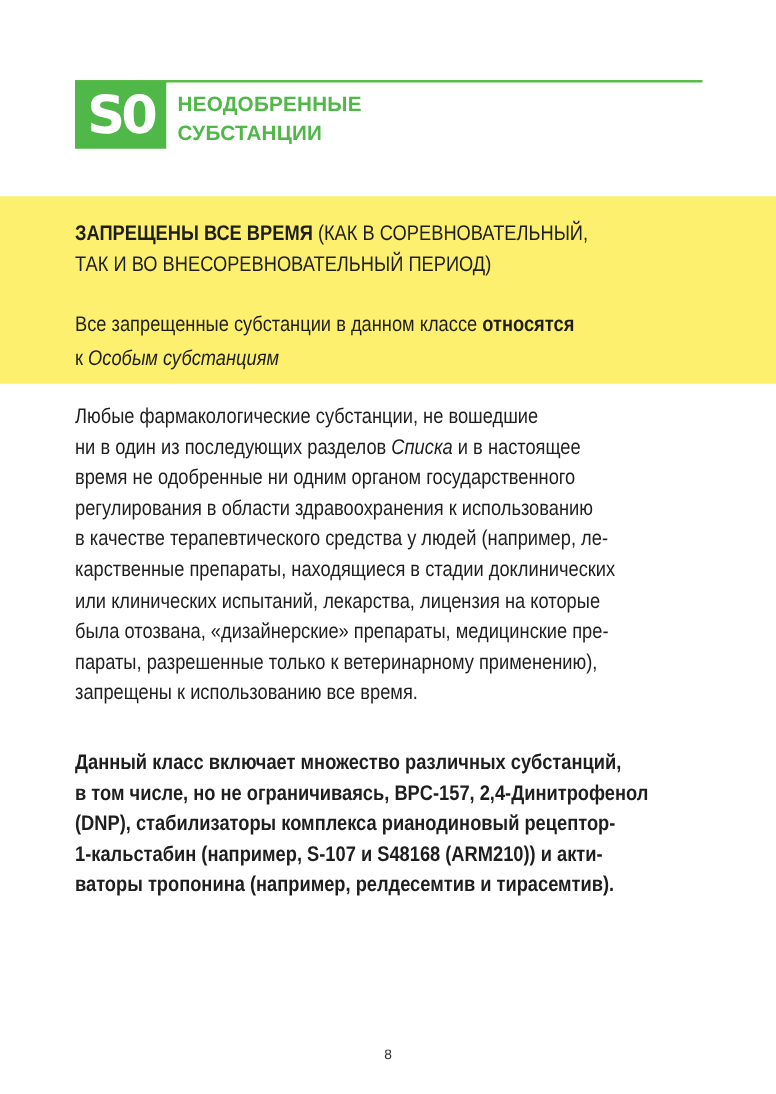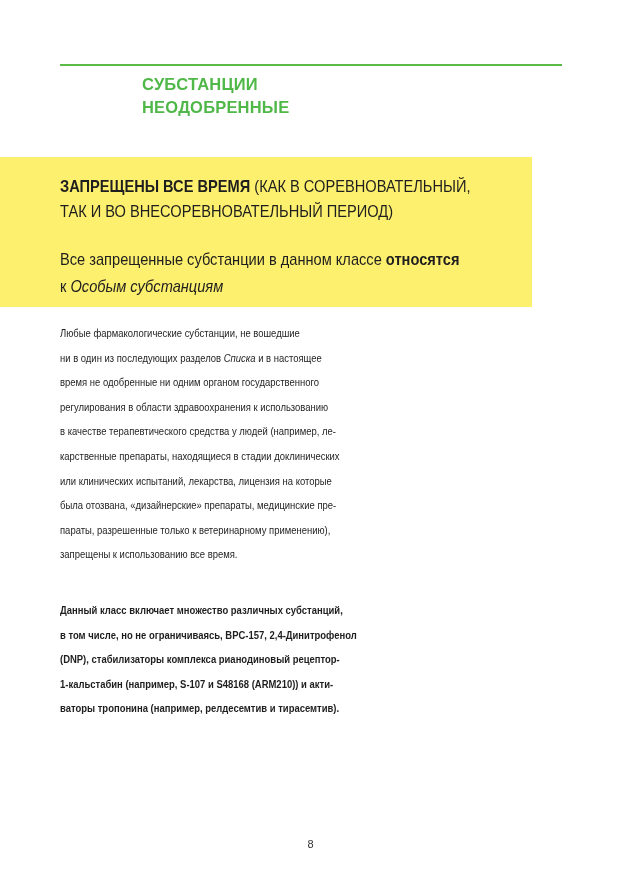--- a/index.html
+++ b/index.html
@@ -13,51 +13,52 @@
     .code-box {
       position: absolute; left: 0; top: 1px; width: 73px; height: 54px; background: #4fb848;
       color: #fff; font-family: "DejaVu Sans", sans-serif; font-weight: bold; font-size: 42px;
       line-height: 54px; text-align: center; letter-spacing: -3px;
     }
     .title {
       position: absolute; left: 82px; top: 9px; color: #4fb848; font-weight: bold;
       font-size: 16.5px; line-height: 23px; letter-spacing: 0.2px;
     }
     .banner {
-      position: absolute; left: 0; top: 157px; width: 532px; height: 150px; background: #fdf06e;
+      position: absolute; left: 0; top: 157px; width: 621px; height: 150px; background: #fdf06e;
     }
     .banner .heading {
       position: absolute; left: 60px; top: 17px; width: 520px; font-size: 17px; line-height: 25px;
       transform: scaleX(0.86); transform-origin: left top; white-space: nowrap;
     }
     .banner .note {
       position: absolute; left: 60px; top: 89px; width: 520px; font-size: 17px; line-height: 27px;
       transform: scaleX(0.86); transform-origin: left top; white-space: nowrap;
     }
     b { font-weight: bold; }
     i { font-style: italic; }
     .para {
-      position: absolute; left: 60px; width: 502px; font-size: 11px; line-height: 24.6px;
+      position: absolute; left: 60px; width: 502px; font-size: 17px; line-height: 24.6px;
       text-align: justify;
     }
     .para .ln { display: block; white-space: nowrap; transform: scaleX(0.86); transform-origin: left top; }
     .p1 { top: 321px; }
     .p2 { top: 598px; font-weight: bold; }
     .page-num {
       position: absolute; left: 0; width: 621px; top: 838px; text-align: center; font-size: 11px; color: #333;
     }
   </style>
 </head>
 <body>
 
 <div class="header">
   <div class="rule"></div>
+  <div class="code-box">S0</div>
   <div class="title">
+    <div>НЕОДОБРЕННЫЕ</div>
     <div>СУБСТАНЦИИ</div>
-    <div>НЕОДОБРЕННЫЕ</div>
   </div>
 </div>
 
 <div class="banner">
   <div class="heading">
     <div><b>ЗАПРЕЩЕНЫ ВСЕ ВРЕМЯ</b><span> (КАК В СОРЕВНОВАТЕЛЬНЫЙ,</span></div>
     <div>ТАК И ВО ВНЕСОРЕВНОВАТЕЛЬНЫЙ ПЕРИОД)</div>
   </div>
   <div class="note">
     <div><span>Все запрещенные субстанции в данном классе </span><b>относятся</b></div>

